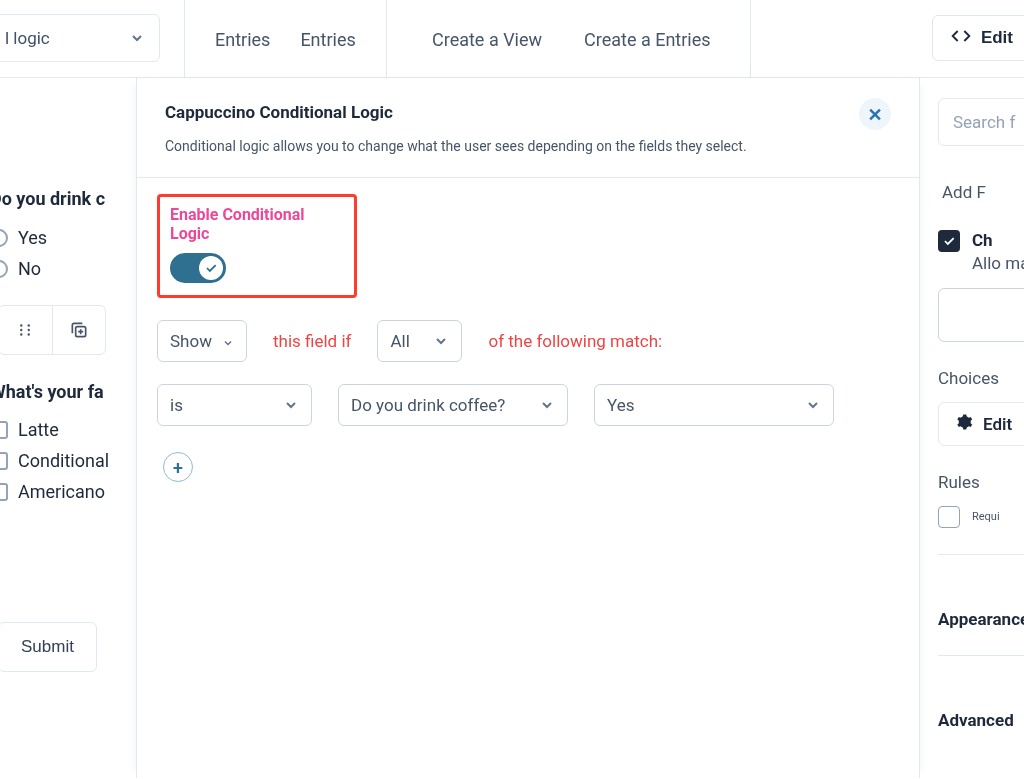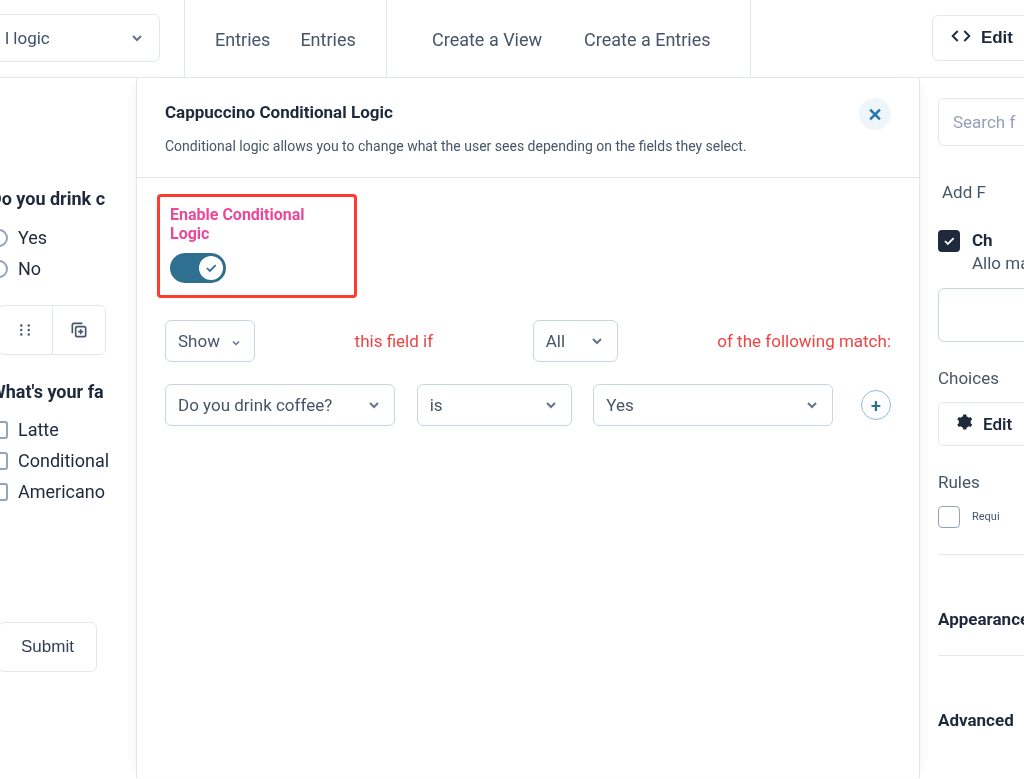--- a/index.html
+++ b/index.html
@@ -213,26 +213,25 @@
     width: 56px; height: 30px; border-radius: 15px; background: #2f6f8f;
     position: relative;
   }
   .toggle-knob {
     position: absolute; right: 3px; top: 3px;
     width: 24px; height: 24px; border-radius: 50%; background: #fff;
     display: flex; align-items: center; justify-content: center;
   }
 
   .rule-row {
-    margin: 22px 28px 0 28px;
-    display: flex;
-    align-items: center;
-    gap: 0;
+    margin: 22px 28px 0 20px;
+    display: flex;
+    align-items: center;
+    gap: 26px;
     flex-wrap: wrap;
-    justify-content: space-between;
   }
   .sel {
     border: 1px solid #cbd5e1;
     border-radius: 6px;
     height: 42px;
     display: inline-flex;
     align-items: center;
     padding: 0 12px;
     gap: 10px;
     color: #475569;
@@ -449,28 +448,28 @@
     <div class="sel sel-small">
       <span>All</span>
       <span class="chev"><svg viewBox="0 0 16 16" fill="none" stroke="currentColor" stroke-width="2">
             <path d="M4 6l4 4 4-4"></path>
           </svg></span>
     </div>
     <span class="rule-text">of the following match:</span>
   </div>
 
   <div class="rule-row">
-    <div class="sel sel-wide">
-      <span>Do you drink coffee?</span>
+    <div class="sel sel-med">
+      <span>is</span>
       <span class="chev"><svg viewBox="0 0 16 16" fill="none" stroke="currentColor" stroke-width="2">
             <path d="M4 6l4 4 4-4"></path>
           </svg></span>
     </div>
-    <div class="sel sel-med">
-      <span>is</span>
+    <div class="sel sel-wide">
+      <span>Do you drink coffee?</span>
       <span class="chev"><svg viewBox="0 0 16 16" fill="none" stroke="currentColor" stroke-width="2">
             <path d="M4 6l4 4 4-4"></path>
           </svg></span>
     </div>
     <div class="sel sel-big">
       <span>Yes</span>
       <span class="chev"><svg viewBox="0 0 16 16" fill="none" stroke="currentColor" stroke-width="2">
             <path d="M4 6l4 4 4-4"></path>
           </svg></span>
     </div>

